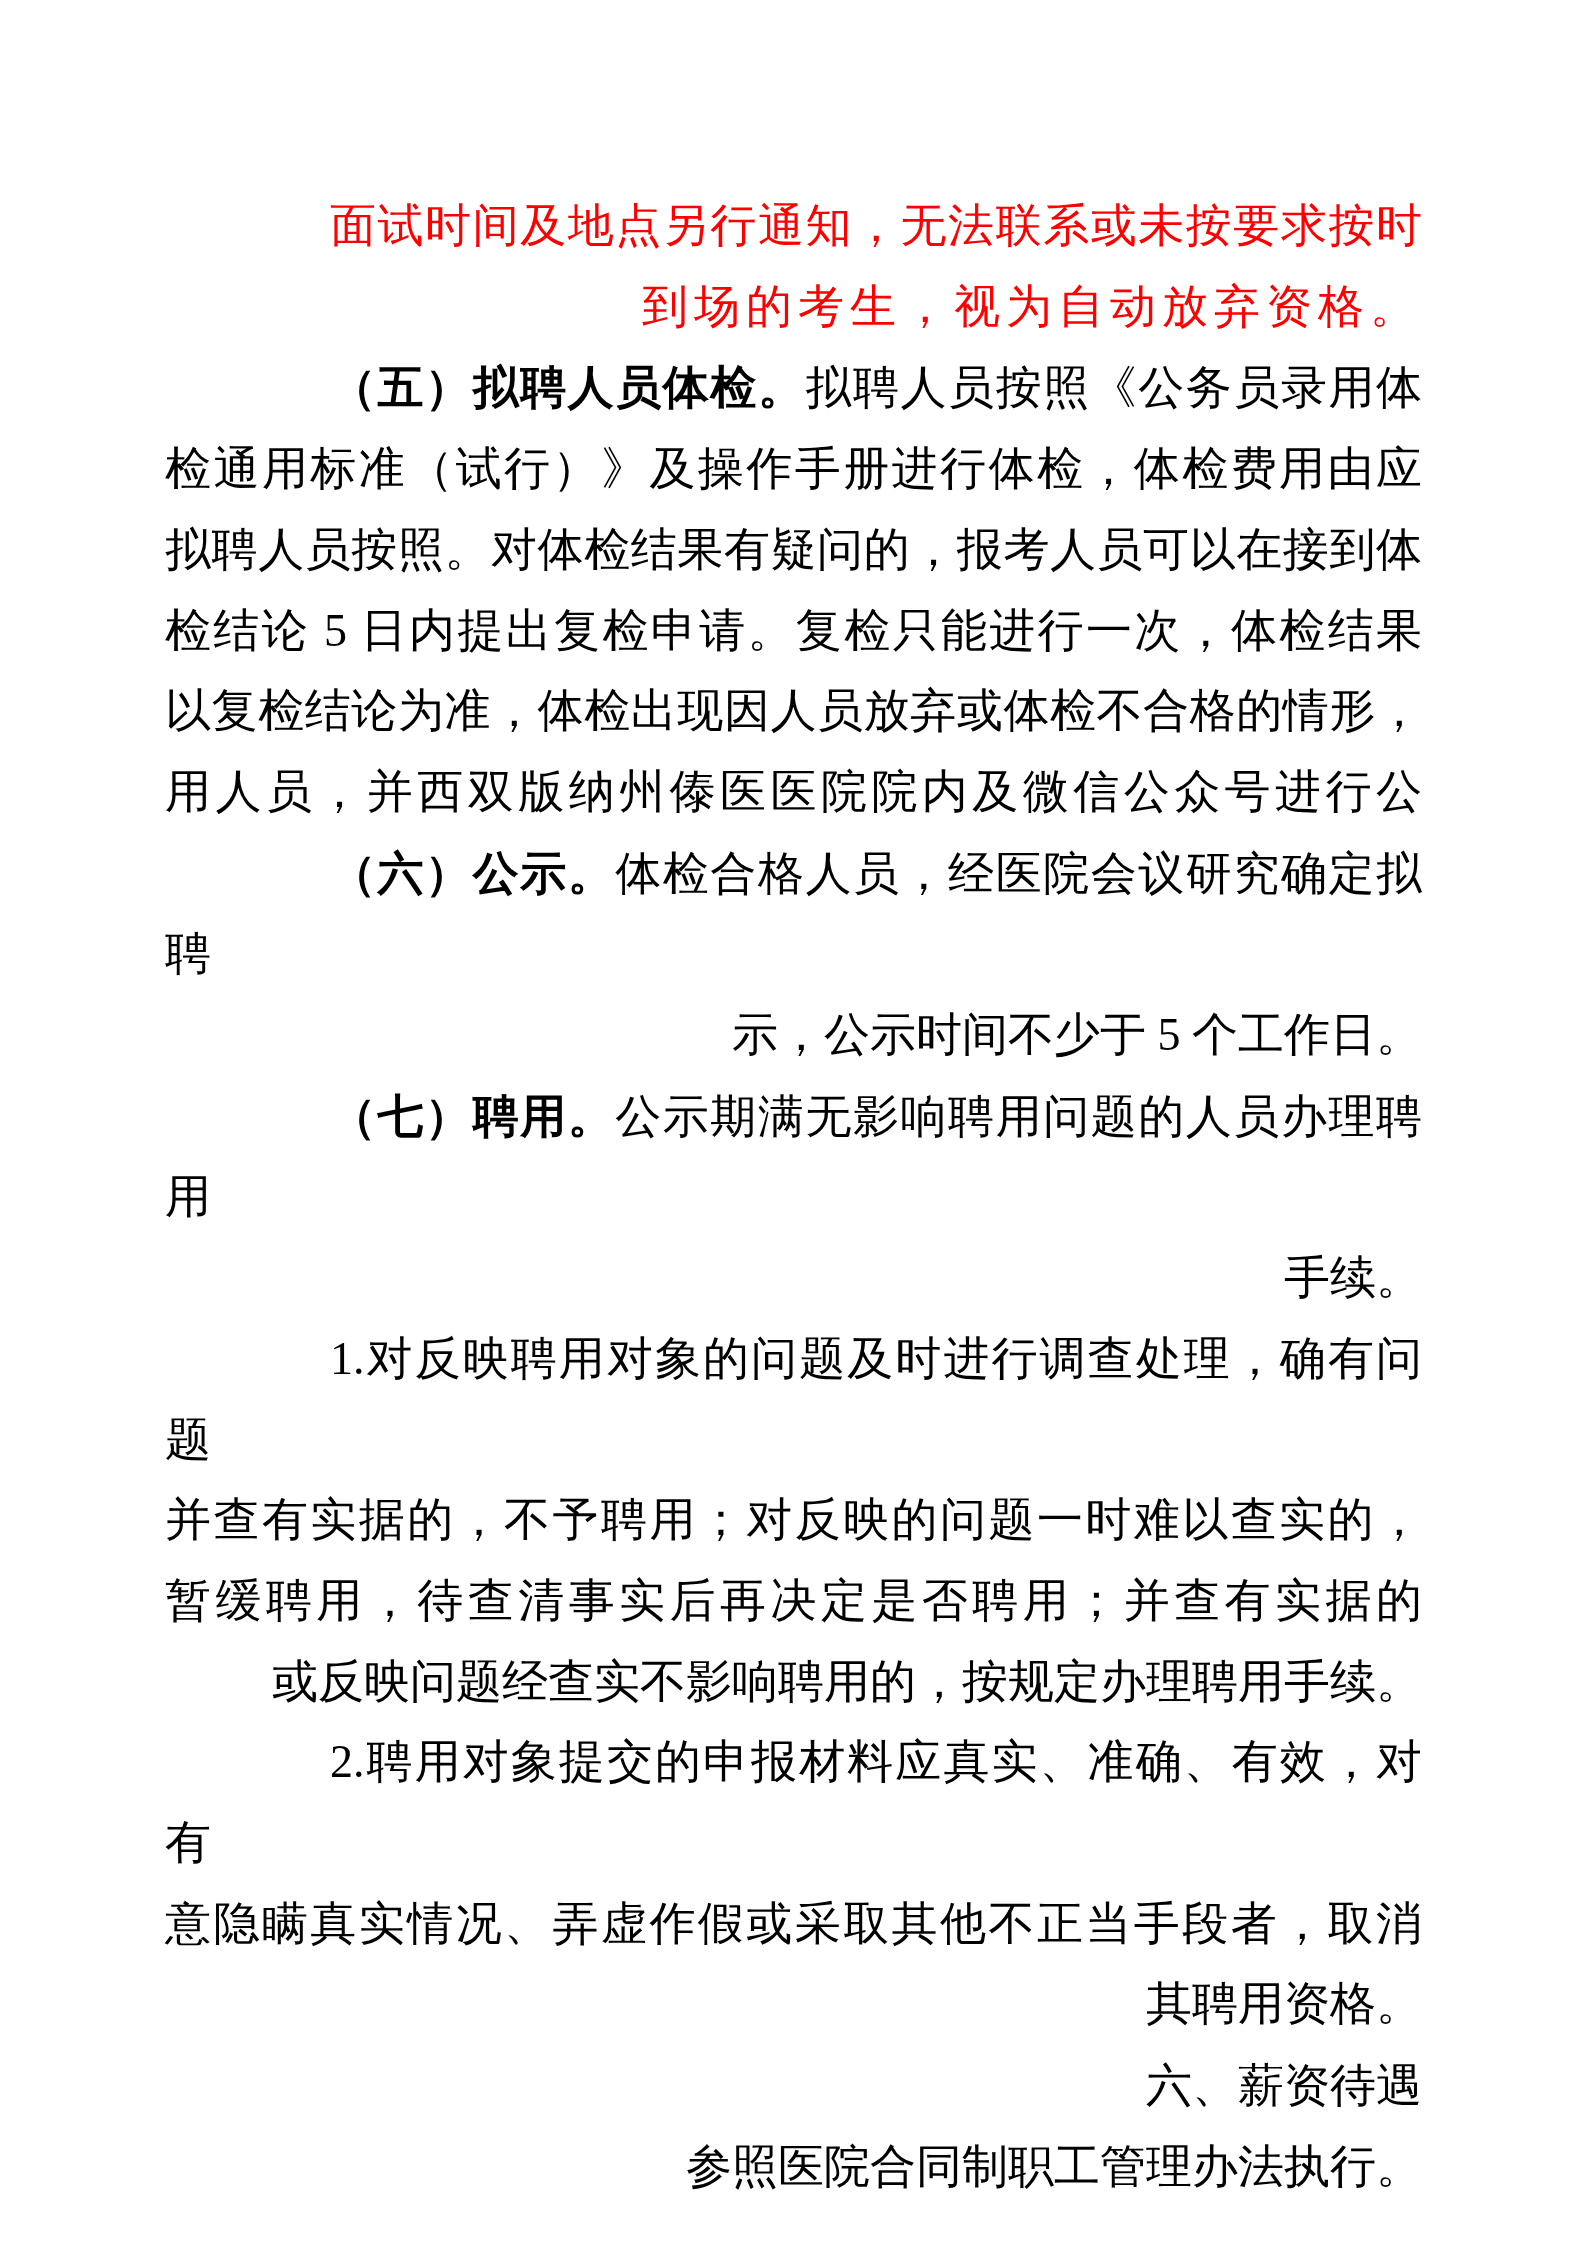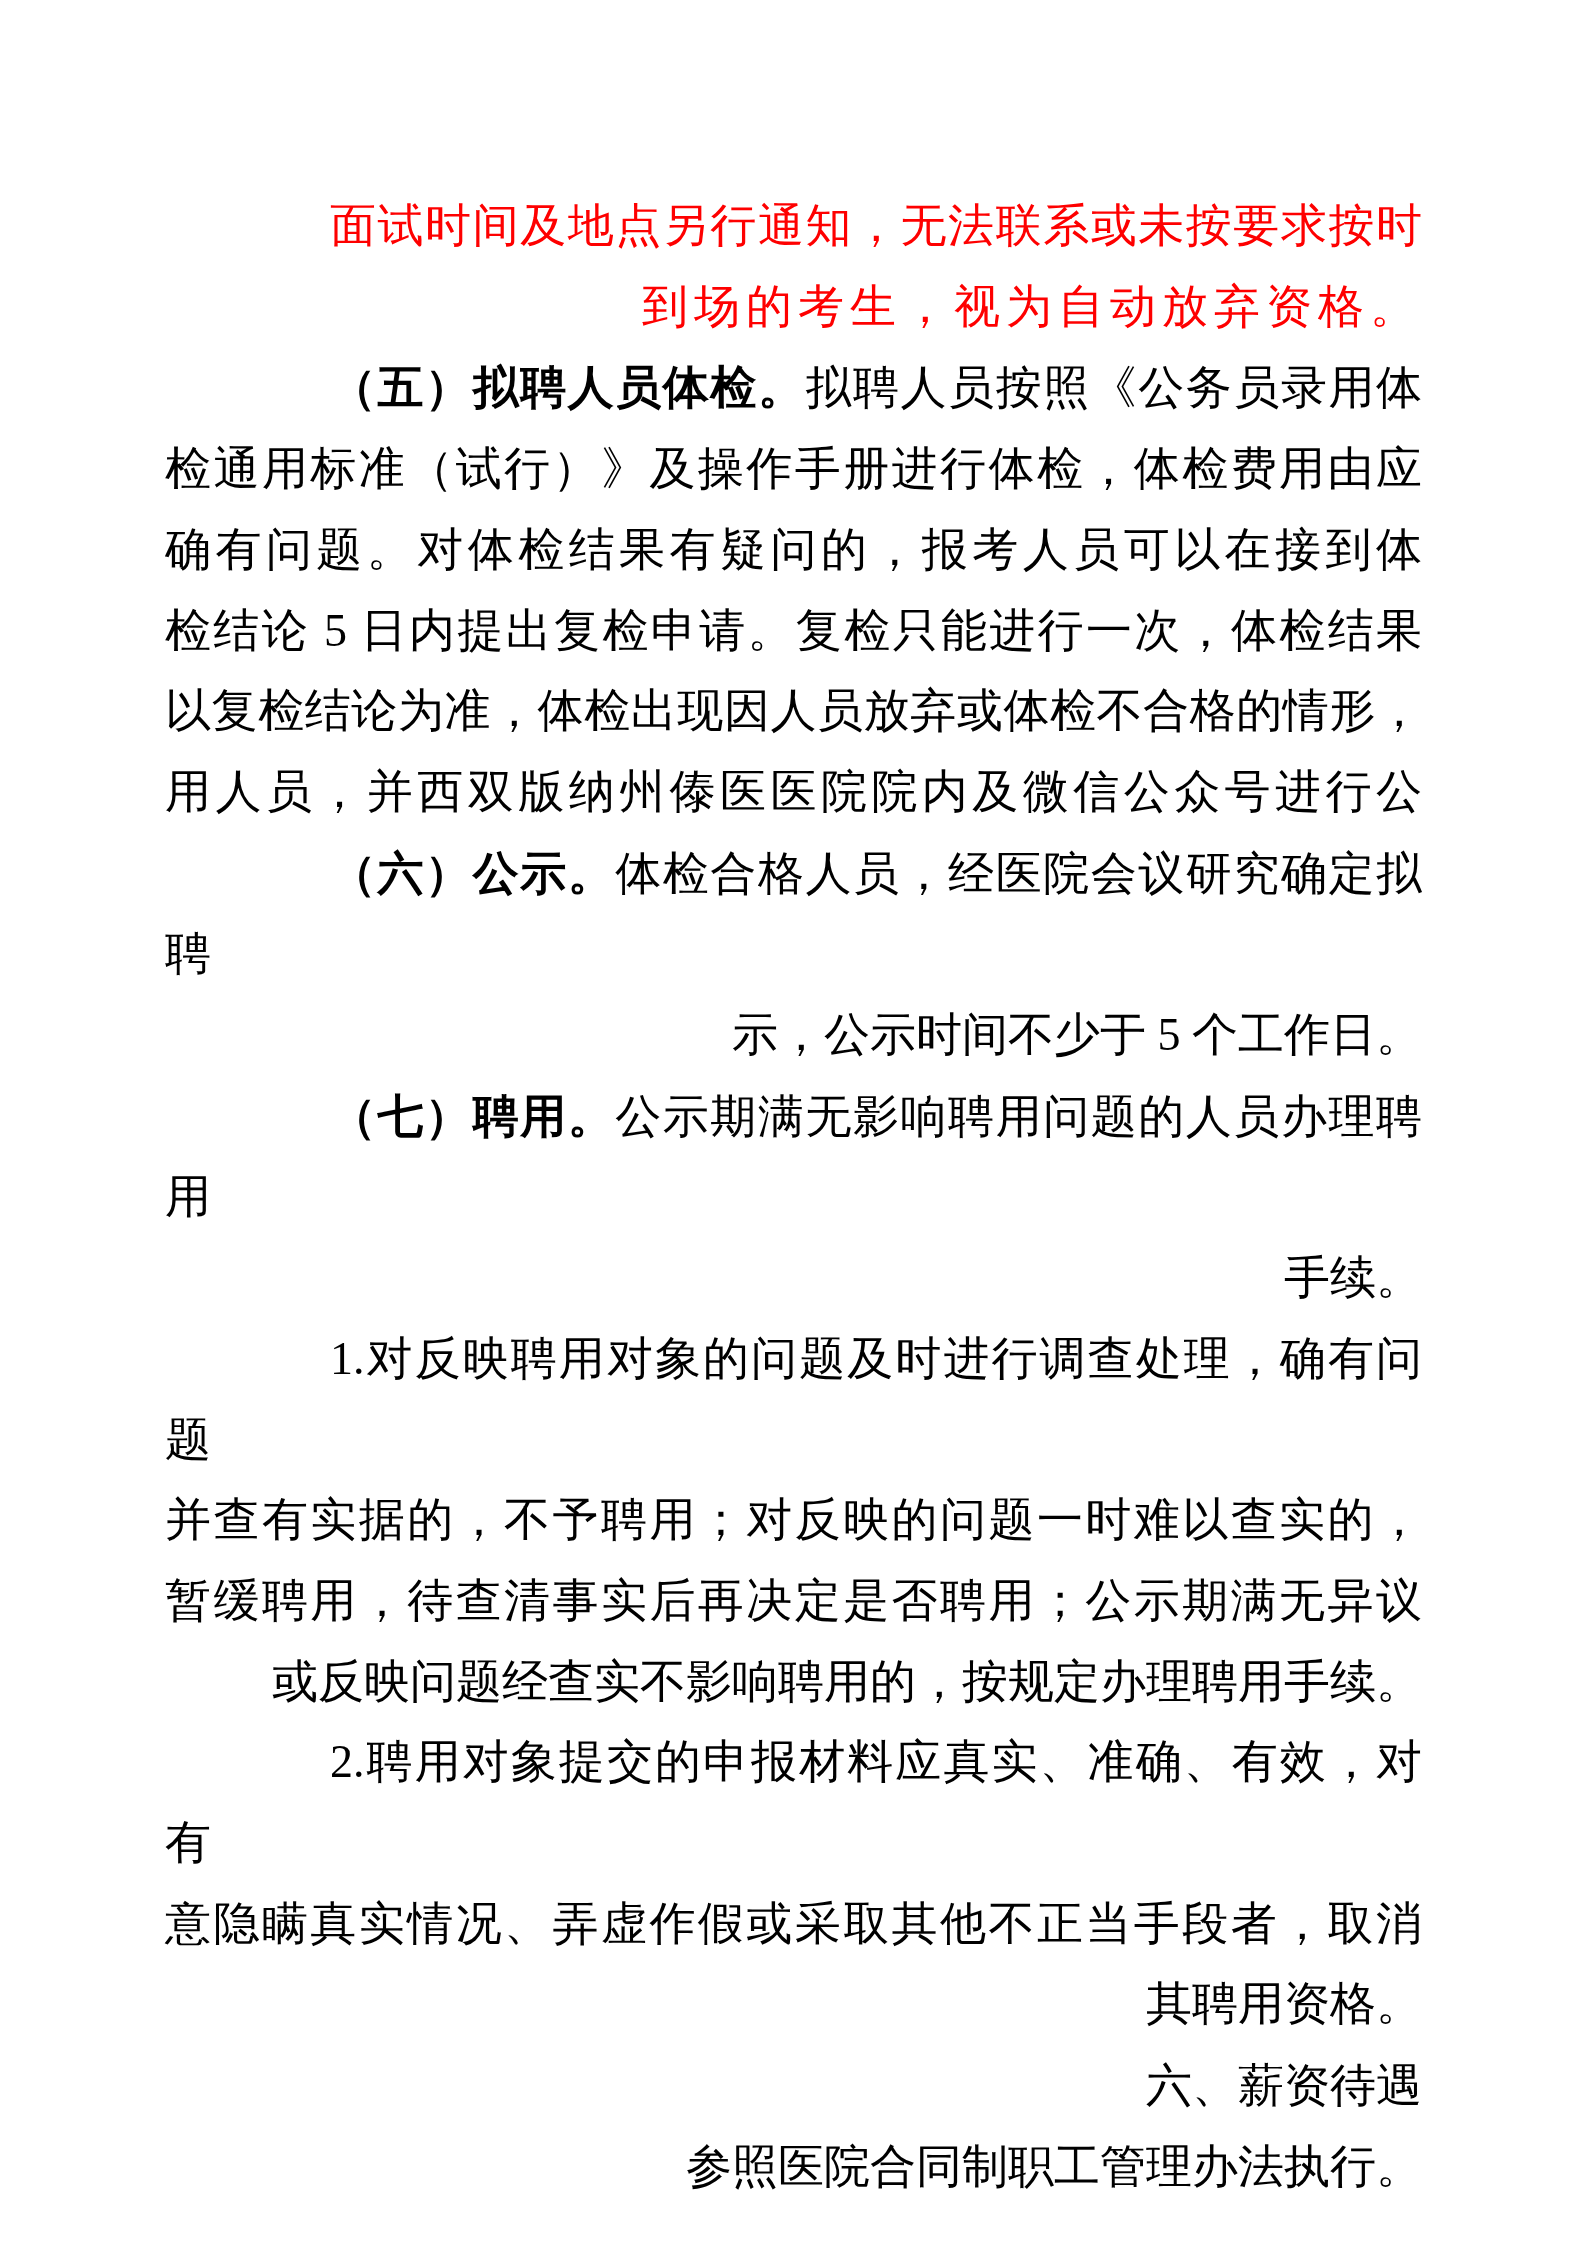--- a/index.html
+++ b/index.html
@@ -56,31 +56,31 @@
 </style>
 </head>
 <body>
 
 <div class="page">
   <div class="doc">
       <div class="line indent justify"><span class="run-red">面试时间及地点另行通知，无法联系或未按要求按时</span></div>
       <div class="line spaced"><span class="run-red">到场的考生，视为自动放弃资格。</span></div>
       <div class="line indent justify"><span class="run-bold">（五）拟聘人员体检。</span><span class="run-body">拟聘人员按照《公务员录用体</span></div>
       <div class="line justify"><span class="run-body">检通用标准（试行）》及操作手册进行体检，体检费用由应</span></div>
-      <div class="line justify"><span class="run-body">确有问题。对体检结果有疑问的，报考人员可以在接到体</span></div>
+      <div class="line justify"><span class="run-body">拟聘人员按照。对体检结果有疑问的，报考人员可以在接到体</span></div>
       <div class="line justify"><span class="run-body">检结论 5 日内提出复检申请。复检只能进行一次，体检结果</span></div>
       <div class="line justify"><span class="run-body">以复检结论为准，体检出现因人员放弃或体检不合格的情形，</span></div>
       <div class="line justify"><span class="run-body">用人员，并西双版纳州傣医医院院内及微信公众号进行公</span></div>
       <div class="line indent justify"><span class="run-bold">（六）公示。</span><span class="run-body">体检合格人员，经医院会议研究确定拟聘</span></div>
       <div class="line"><span class="run-body">示，公示时间不少于 5 个工作日。</span></div>
       <div class="line indent justify"><span class="run-bold">（七）聘用。</span><span class="run-body">公示期满无影响聘用问题的人员办理聘用</span></div>
       <div class="line"><span class="run-body">手续。</span></div>
       <div class="line indent justify"><span class="run-body">1.对反映聘用对象的问题及时进行调查处理，确有问题</span></div>
       <div class="line justify"><span class="run-body">并查有实据的，不予聘用；对反映的问题一时难以查实的，</span></div>
-      <div class="line justify"><span class="run-body">暂缓聘用，待查清事实后再决定是否聘用；公示期满无异议</span></div>
+      <div class="line justify"><span class="run-body">暂缓聘用，待查清事实后再决定是否聘用；并查有实据的</span></div>
       <div class="line"><span class="run-body">或反映问题经查实不影响聘用的，按规定办理聘用手续。</span></div>
       <div class="line indent justify"><span class="run-body">2.聘用对象提交的申报材料应真实、准确、有效，对有</span></div>
       <div class="line justify"><span class="run-body">意隐瞒真实情况、弄虚作假或采取其他不正当手段者，取消</span></div>
       <div class="line"><span class="run-body">其聘用资格。</span></div>
       <div class="line indent heading"><span class="run-bold">六、薪资待遇</span></div>
       <div class="line indent"><span class="run-body">参照医院合同制职工管理办法执行。</span></div>
     </div>
 </div>
 
 </body></html>

